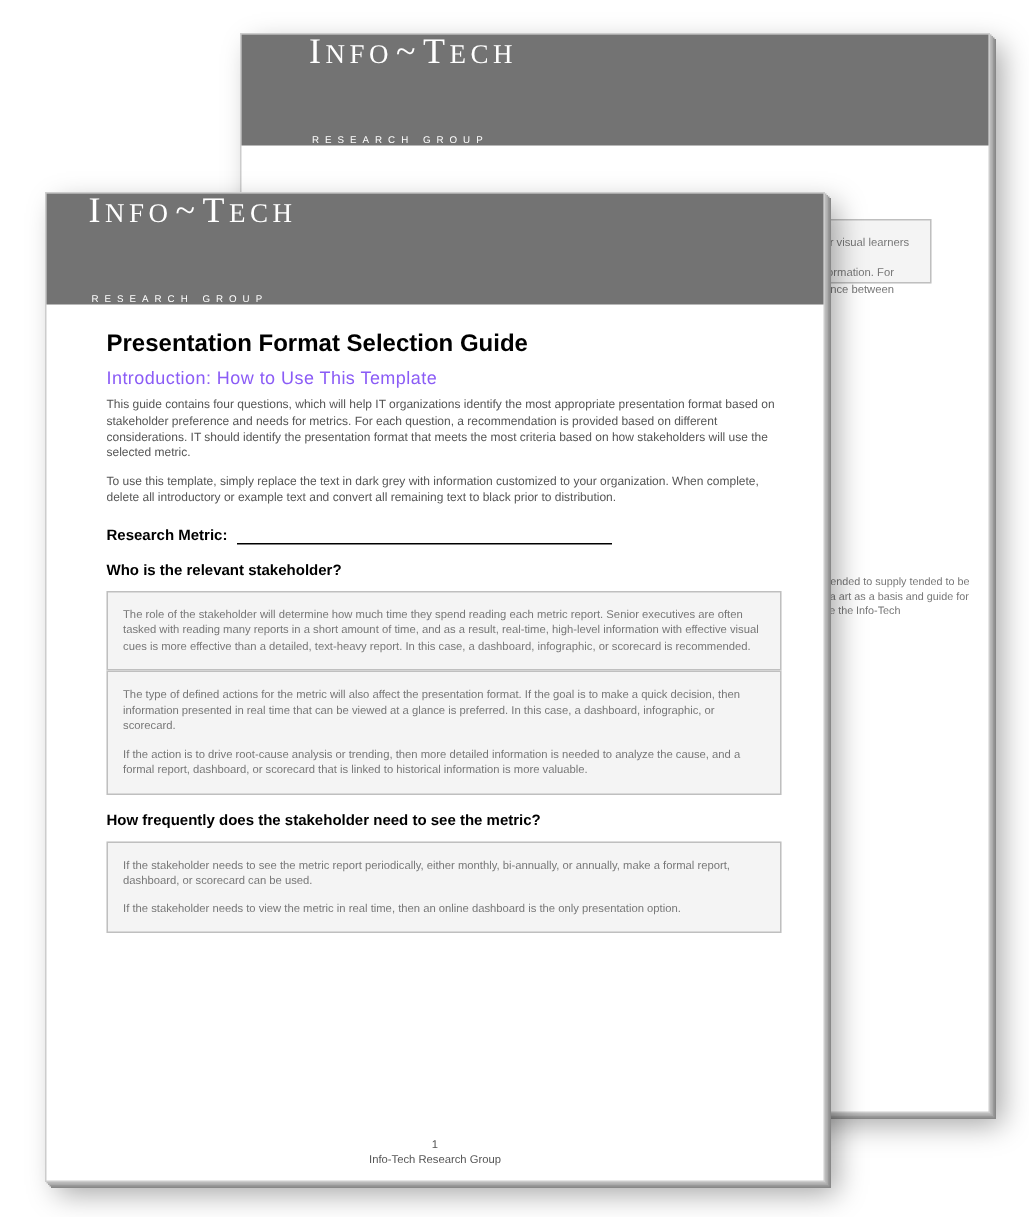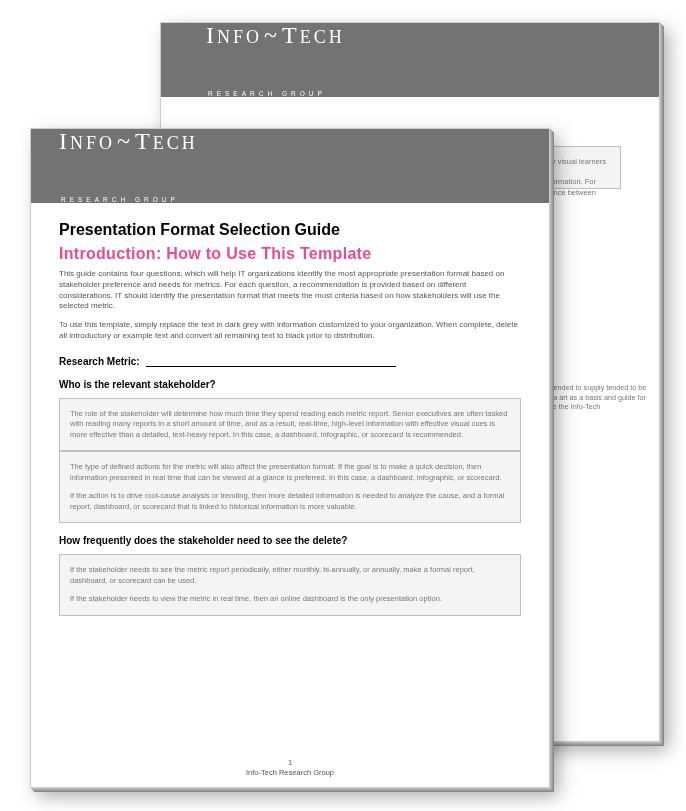--- a/index.html
+++ b/index.html
@@ -51,35 +51,35 @@
   .brand-main .tilde { padding: 0 2px; }
   .brand-sub {
     font-family: Arial, sans-serif;
     color: #fff;
     font-size: 6.5px;
     letter-spacing: 4px;
     margin-top: 2px;
     padding-left: 2px;
   }
   .content {
-    padding: 18px 28px 10px 28px;
+    padding: 18px 28px 10px 40px;
     font-size: 8.5px;
     color: #333;
   }
   .page-back .content { padding: 18px 38px 10px 38px; }
   h1.title {
     font-size: 16px;
     font-weight: bold;
     color: #000;
     margin-bottom: 6px;
   }
   h2.intro {
-    font-size: 16px;
-    font-weight: bold;
-    color: #ec4899;
+    font-size: 12px;
+    font-weight: normal;
+    color: #8b5cf6;
     margin-bottom: 6px;
     letter-spacing: 0.3px;
   }
   .body-text {
     font-size: 8px;
     color: #555;
     line-height: 1.35;
     margin-bottom: 8px;
   }
   .selected-metric-row {
@@ -177,21 +177,21 @@
     <div class="question">Who is the relevant stakeholder?</div>
     <div class="answer-box">
       <p>The role of the stakeholder will determine how much time they spend reading each metric report. Senior executives are often tasked with reading many reports in a short amount of time, and as a result, real-time, high-level information with effective visual cues is more effective than a detailed, text-heavy report. In this case, a dashboard, infographic, or scorecard is recommended.</p>
     </div>
 
     <div class="answer-box">
       <p>The type of defined actions for the metric will also affect the presentation format. If the goal is to make a quick decision, then information presented in real time that can be viewed at a glance is preferred. In this case, a dashboard, infographic, or scorecard.</p>
       <p>If the action is to drive root-cause analysis or trending, then more detailed information is needed to analyze the cause, and a formal report, dashboard, or scorecard that is linked to historical information is more valuable.</p>
     </div>
 
-    <div class="question">How frequently does the stakeholder need to see the delete?</div>
+    <div class="question">How frequently does the stakeholder need to see the metric?</div>
     <div class="answer-box">
       <p>If the stakeholder needs to see the metric report periodically, either monthly, bi-annually, or annually, make a formal report, dashboard, or scorecard can be used.</p>
       <p>If the stakeholder needs to view the metric in real time, then an online dashboard is the only presentation option.</p>
     </div>
   </div>
   <div class="footer">
     <span class="pg">1</span>
     <span>Info-Tech Research Group</span>
   </div>
 </div>

